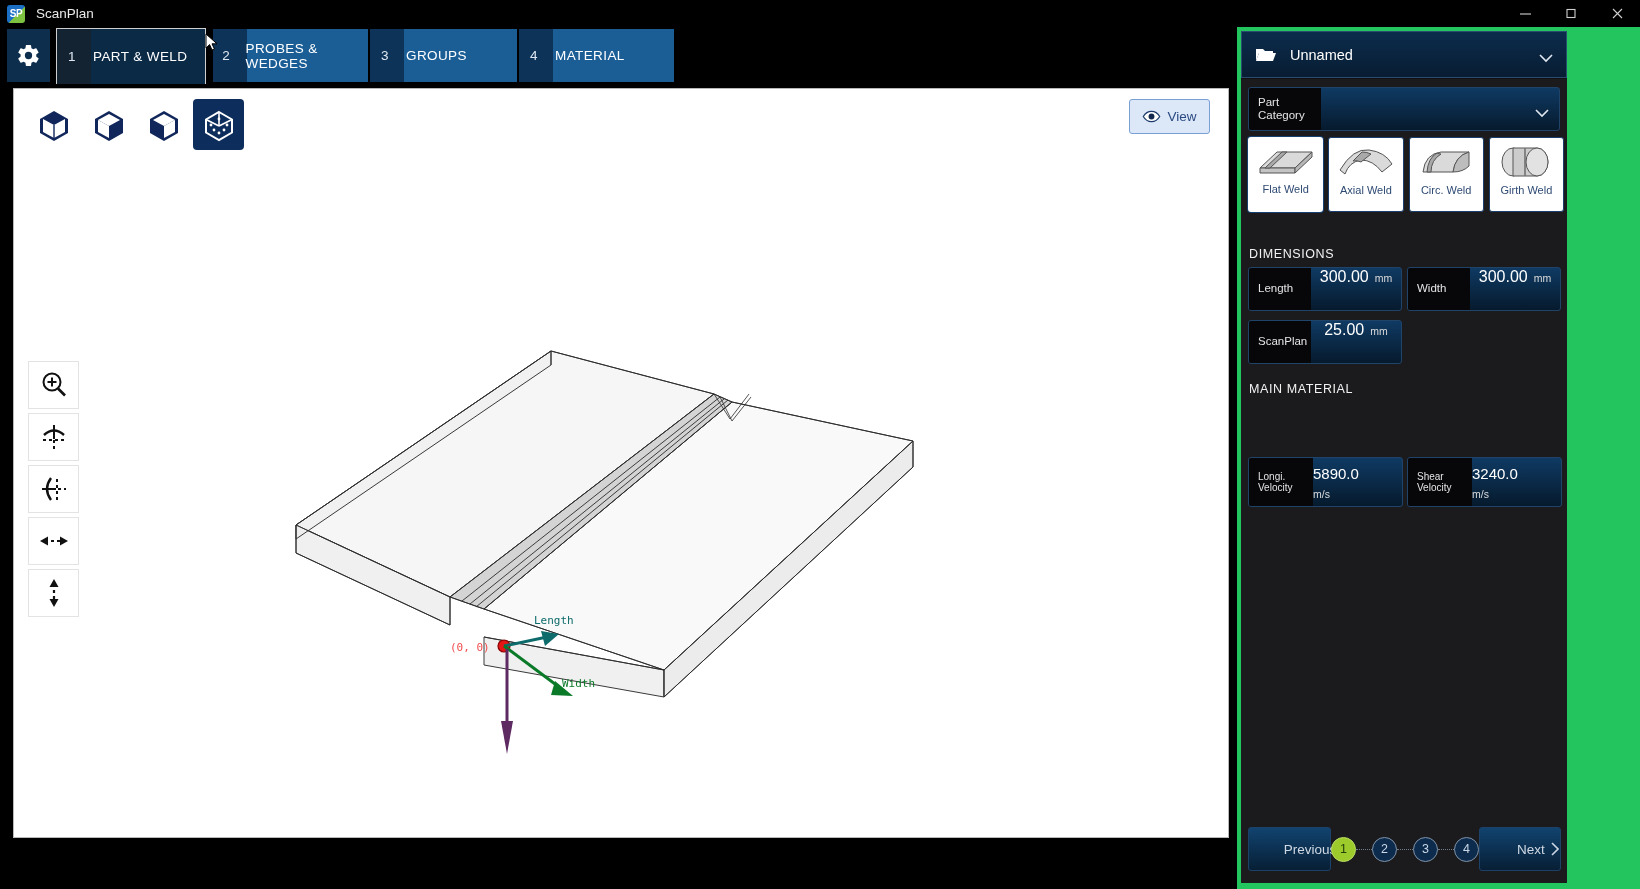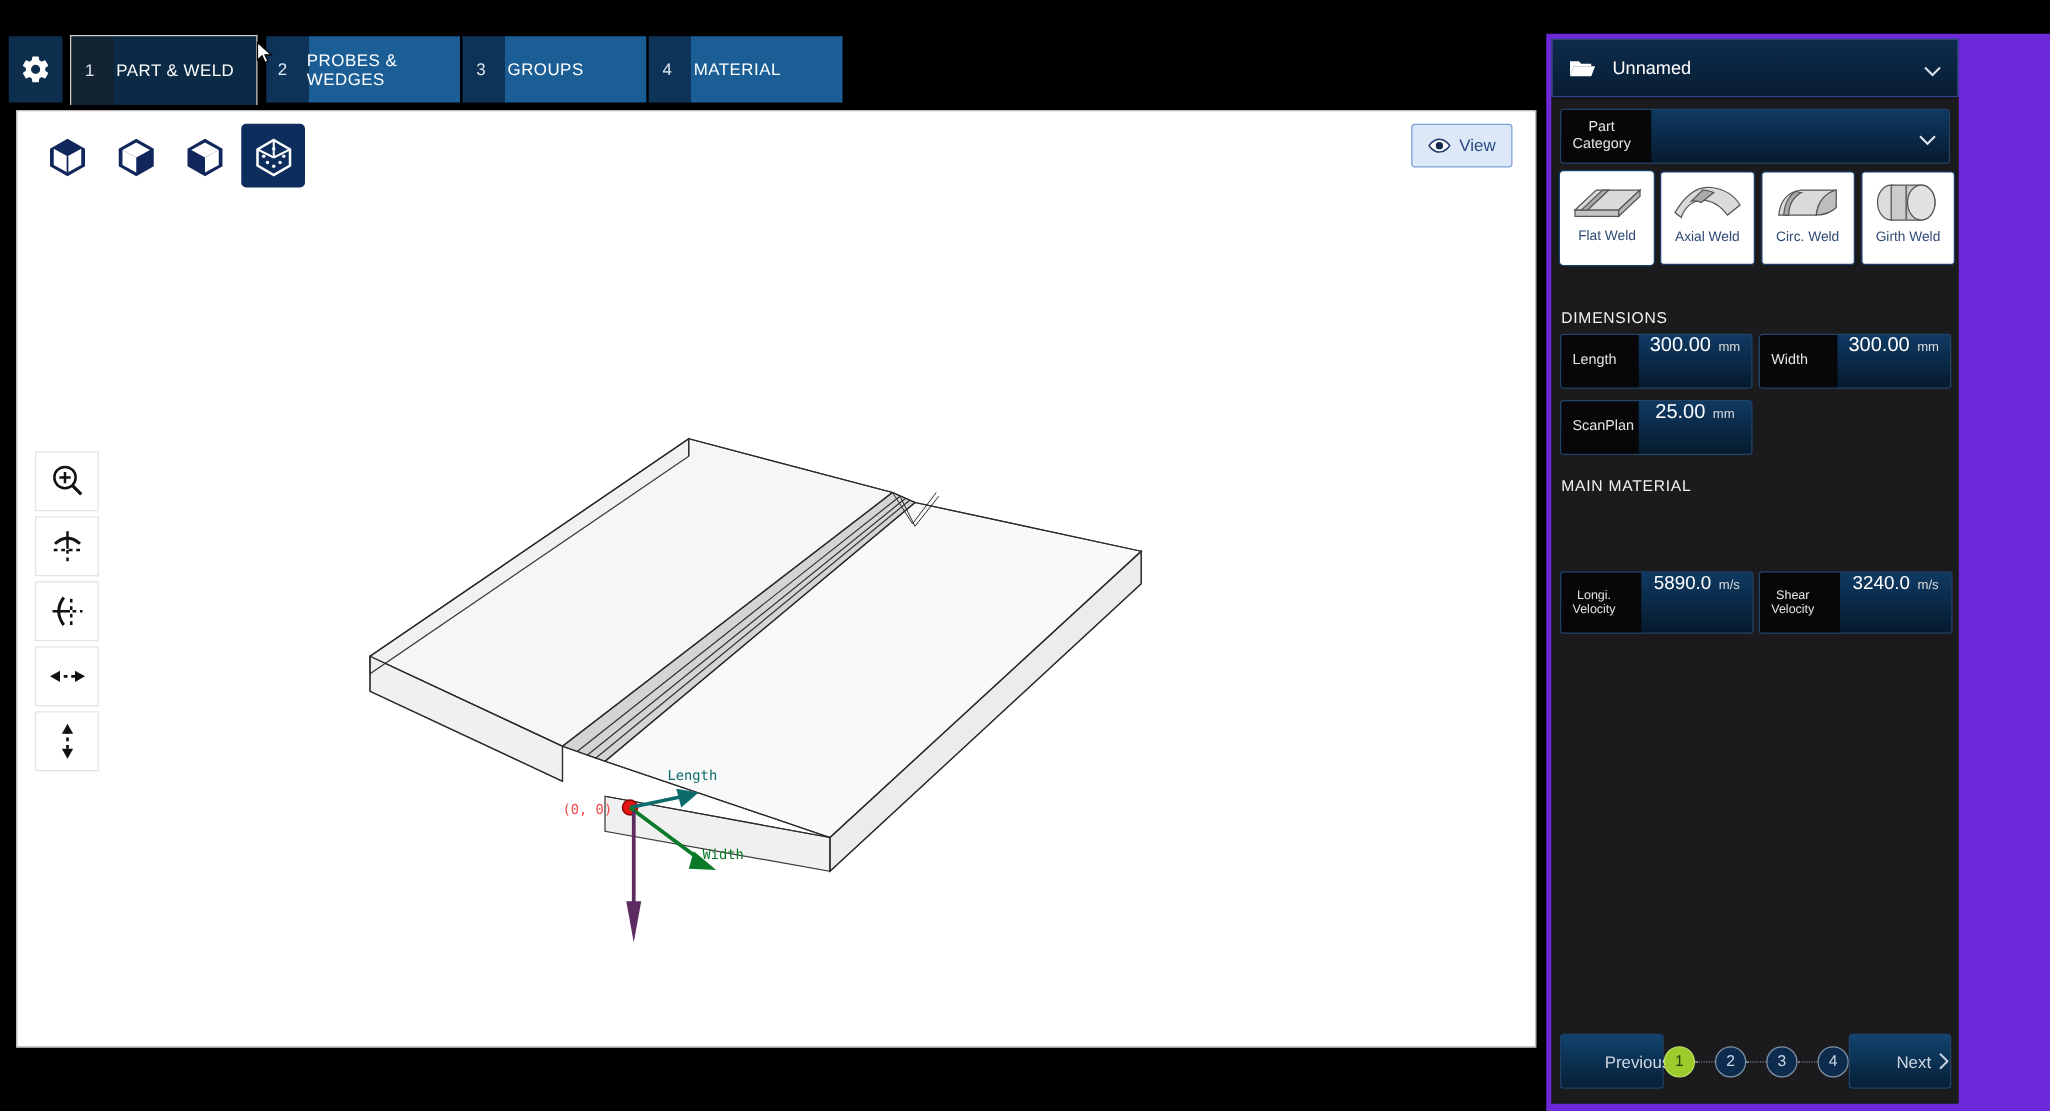--- a/index.html
+++ b/index.html
@@ -103,22 +103,21 @@
   .st-btn {
     width: 51px; height: 48px; border: 1px solid #e3e3e3; background: #fff;
     display: flex; align-items: center; justify-content: center; cursor: pointer;
   }
 
   .model-svg { position: absolute; left: 0; top: 0; }
 
   
   .rpanel {
     position: absolute; left: 1237px; top: 27px; width: 403px; height: 862px;
-    background: #6d28d9;
-    text-align: center;
+    background: #22c55e;
   }
   .file-bar {
     position: absolute; left: 4px; top: 4px; width: 326px; height: 47px;
     background: linear-gradient(to bottom,#0c2c4c,#081d33);
     border: 1px solid #2a4c6e;
     display: flex; align-items: center;
     color: #ffffff; font-size: 14.5px; cursor: pointer;
   }
   .file-bar .folder { margin-left: 13px; display: flex; }
   .file-bar .fname { margin-left: 13px; }
@@ -183,21 +182,21 @@
     border: 1px solid #9c9c9c; border-radius: 4px;
     display: flex; align-items: center; color: #fff; font-size: 15px;
     cursor: pointer;
   }
   .mat-select .mname { margin-left: 13px; }
   .mat-select .chev { position: absolute; right: 11px; top: 17px; }
 
   #f-longi { position:absolute; left: 7px;  top: 378px; width: 155px; height: 50px; }
   #f-shear { position:absolute; left: 166px;top: 378px; width: 155px; height: 50px; }
   #f-longi .rf-label, #f-shear .rf-label { width: 64px; font-size: 10px; }
-  #f-longi .rf-val, #f-shear .rf-val { font-size: 15px; }
+  #f-longi .rf-val, #f-shear .rf-val { font-size: 15px; flex-direction: column; }
 
   
   .wiznav {
     position: absolute; left: 7px; bottom: 12px; width: 313px; height: 44px;
     display: flex; align-items: center;
   }
   .nav-btn {
     width: 83px; height: 44px; border-radius: 3px;
     background: linear-gradient(to bottom,#11436f,#071f35);
     border: 1px solid #1d4269;
@@ -212,20 +211,41 @@
   }
   .dot.cur { background: #9ccb2b; color: #26400a; border: 1px solid #b9dd63; }
   .dot.oth { background: #0d2b4d; color: #c9d7e6; border: 1px solid #7f93a8; }
   .dotline { width: 16px; border-top: 1.5px dotted #6f7d8c; }
 </style>
 </head>
 <body>
 
 <div class="app">
 
+  <div class="titlebar">
+    <div class="tb-logo">SP</div>
+    <div class="tb-title">ScanPlan</div>
+    <div class="tb-spacer"></div>
+    <div class="tb-btn">
+      <svg width="13" height="13" viewBox="0 0 13 13">
+          <line x1="1" y1="7" x2="12" y2="7" stroke="#cfcfcf" stroke-width="1.1"></line>
+        </svg>
+    </div>
+    <div class="tb-btn">
+      <svg width="13" height="13" viewBox="0 0 13 13">
+          <rect x="2" y="2.5" width="8" height="8" fill="none" stroke="#cfcfcf" stroke-width="1.1"></rect>
+        </svg>
+    </div>
+    <div class="tb-btn">
+      <svg width="13" height="13" viewBox="0 0 13 13">
+          <line x1="2" y1="2" x2="11" y2="11" stroke="#cfcfcf" stroke-width="1.1"></line>
+          <line x1="11" y1="2" x2="2" y2="11" stroke="#cfcfcf" stroke-width="1.1"></line>
+        </svg>
+    </div>
+  </div>
 
   <div class="tabbar">
     <div class="gear-tab">
       <svg width="25" height="25" viewBox="0 0 24 24" fill="#ffffff">
         <path d="M19.4 13a7.8 7.8 0 0 0 .06-1 7.8 7.8 0 0 0-.06-1l2.1-1.6a.5.5 0 0 0 .12-.64l-2-3.46a.5.5 0 0 0-.6-.22l-2.48 1a7.3 7.3 0 0 0-1.72-1l-.38-2.64a.5.5 0 0 0-.5-.42h-4a.5.5 0 0 0-.5.42l-.38 2.64a7.3 7.3 0 0 0-1.72 1l-2.48-1a.5.5 0 0 0-.6.22l-2 3.46a.5.5 0 0 0 .12.64L4.5 11a7.8 7.8 0 0 0 0 2l-2.1 1.6a.5.5 0 0 0-.12.64l2 3.46a.5.5 0 0 0 .6.22l2.48-1a7.3 7.3 0 0 0 1.72 1l.38 2.64a.5.5 0 0 0 .5.42h4a.5.5 0 0 0 .5-.42l.38-2.64a7.3 7.3 0 0 0 1.72-1l2.48 1a.5.5 0 0 0 .6-.22l2-3.46a.5.5 0 0 0-.12-.64zM12 15.5A3.5 3.5 0 1 1 15.5 12 3.5 3.5 0 0 1 12 15.5z"></path>
       </svg>
     </div>
 
     <div class="tab active" id="tab1">
       <span class="num">1</span>

